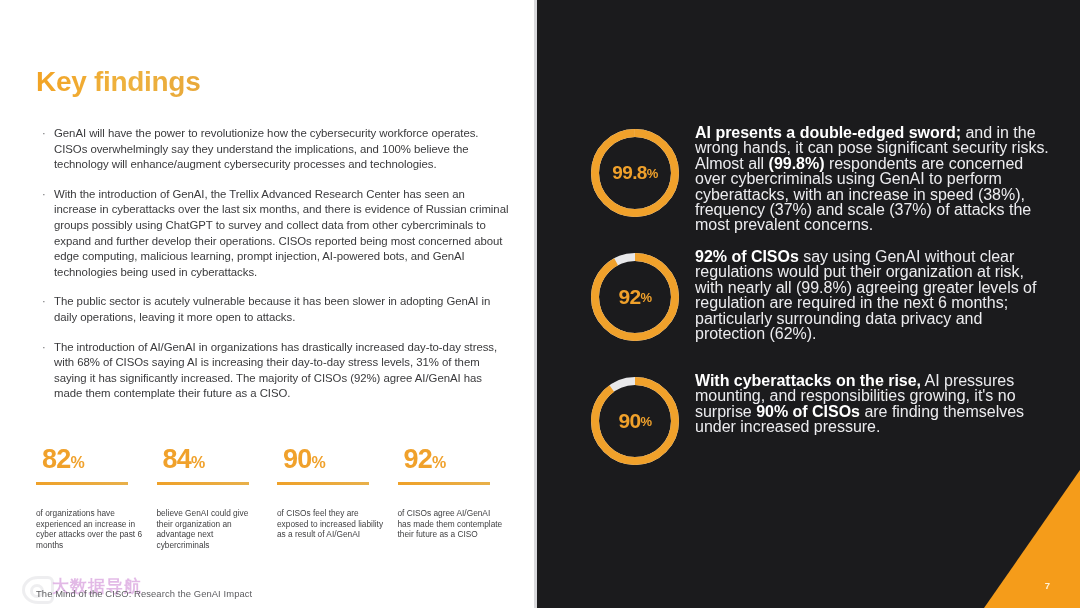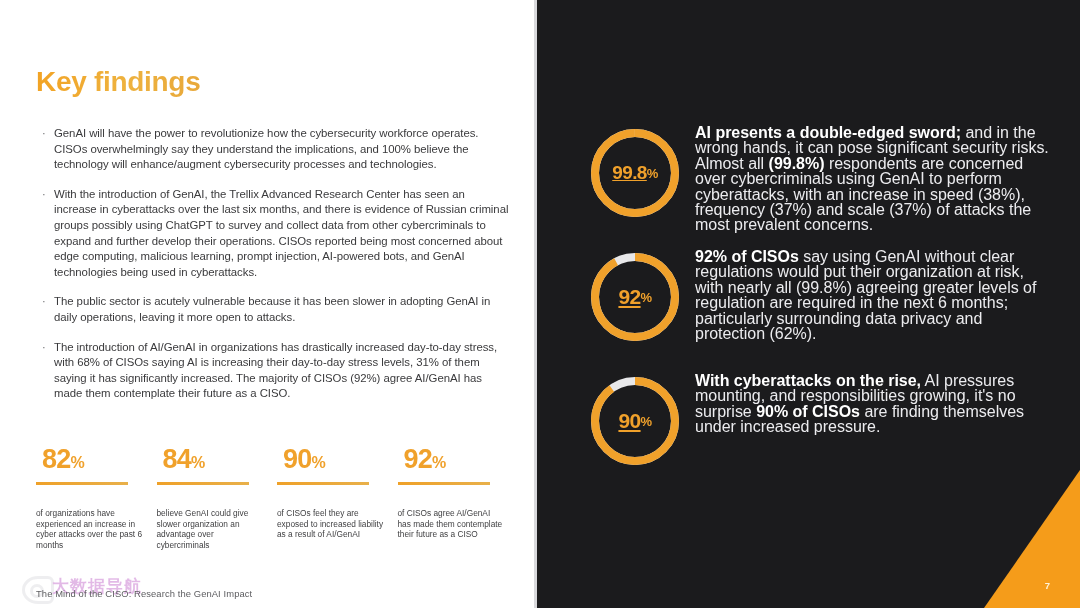--- a/index.html
+++ b/index.html
@@ -178,21 +178,21 @@
     position: absolute;
     left: 0; top: 0;
     width: 96px; height: 96px;
     display: flex;
     align-items: center;
     justify-content: center;
     font-weight: bold;
     color: #f0a12b;
     letter-spacing: -0.6px;
   }
-  .donut-label .val { font-size: 21px; text-decoration: underline; }
+  .donut-label .val { font-size: 21px; }
   .donut-label .pct { font-size: 13px; }
   .donut-99 .donut-label .val { font-size: 19px; }
 
   .donut-text {
     position: absolute;
     left: 158px;
     width: 358px;
     font-size: 16px;
     line-height: 15.4px;
     color: #ececef;
@@ -235,21 +235,21 @@
 
     <div id="stats-row">
         <div class="stat-box">
           <div class="stat-number"><span>82</span><span class="pct">%</span></div>
           <div class="stat-rule"></div>
           <div class="stat-caption">of organizations have experienced an increase in cyber attacks over the past 6 months</div>
         </div>
         <div class="stat-box">
           <div class="stat-number"><span>84</span><span class="pct">%</span></div>
           <div class="stat-rule"></div>
-          <div class="stat-caption">believe GenAI could give slower organization an advantage over cybercriminals</div>
+          <div class="stat-caption">believe GenAI could give their organization an advantage next cybercriminals</div>
         </div>
         <div class="stat-box">
           <div class="stat-number"><span>90</span><span class="pct">%</span></div>
           <div class="stat-rule"></div>
           <div class="stat-caption">of CISOs feel they are exposed to increased liability as a result of AI/GenAI</div>
         </div>
         <div class="stat-box">
           <div class="stat-number"><span>92</span><span class="pct">%</span></div>
           <div class="stat-rule"></div>
           <div class="stat-caption">of CISOs agree AI/GenAI has made them contemplate their future as a CISO</div>

